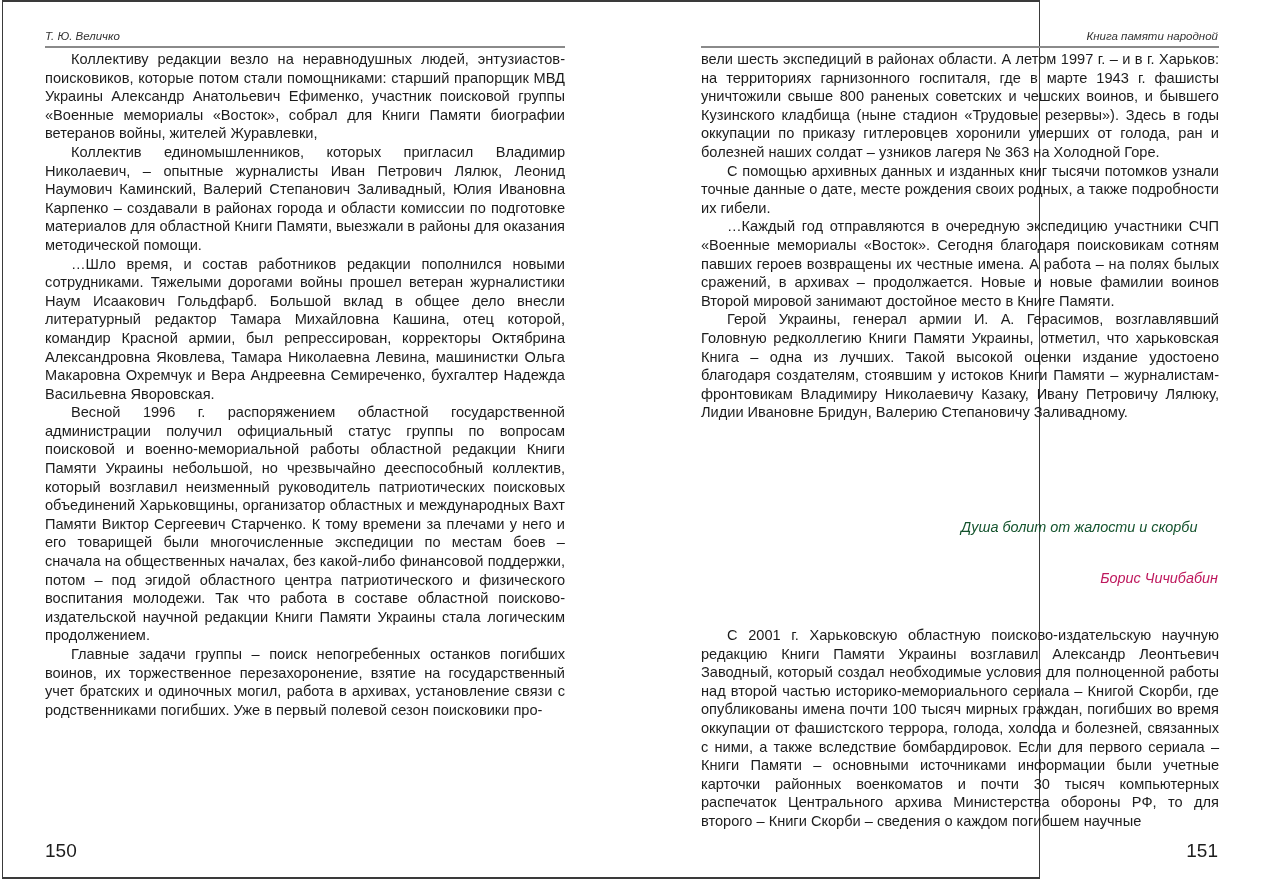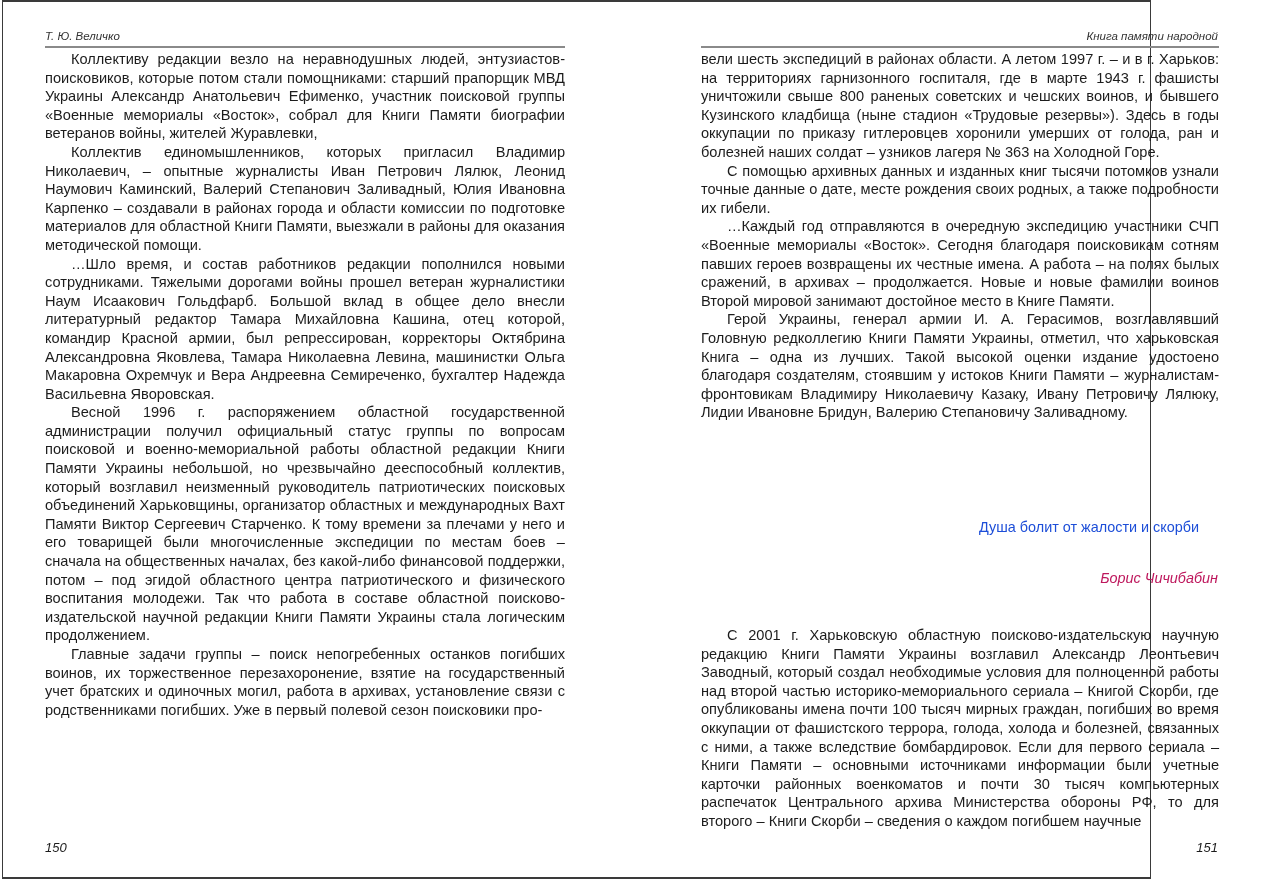--- a/index.html
+++ b/index.html
@@ -1,18 +1,18 @@
 <!DOCTYPE html>
 <html><head>
 <meta charset="utf-8">
 <style>
   html, body { margin:0; padding:0; background:#ffffff; }
   body { width:1268px; height:881px; position:relative; overflow:hidden; }
   .spread {
-    position:absolute; left:2px; top:0; width:1149px; height:879px;
+    position:absolute; left:2px; top:0; width:1038px; height:879px;
     border:1px solid #3a3a3a; border-top:2px solid #3a3a3a; border-bottom:2px solid #3a3a3a;
     box-sizing:border-box; background:#fff;
   }
   .page { position:absolute; top:0; height:100%; }
   .page.left { left:0; width:632px; }
   .page.right { left:632px; width:631px; }
   .running-head {
     position:absolute; top:28px; font-family:"Liberation Sans", sans-serif;
     font-style:italic; font-size:11.5px; color:#333; white-space:nowrap;
   }
@@ -24,29 +24,29 @@
   .body-text {
     position:absolute; top:48px; font-family:"Liberation Sans", sans-serif;
     font-size:14.6px; line-height:18.6px; color:#1c1c1c; text-align:justify;
     hyphens:none;
   }
   .left .body-text { left:42px; width:520px; }
   .right .body-text { left:66px; width:518px; }
   .body-text p { margin:0; text-indent:26px; }
   .body-text p.noindent { text-indent:0; }
   .epigraph {
-    position:absolute; top:514px; left:344px; font-family:"Liberation Sans", sans-serif;
-    font-size:14.4px; line-height:22px; color:#1d4ed8;
+    position:absolute; top:514px; left:326px; font-family:"Liberation Sans", sans-serif;
+    font-style:italic; font-size:14.4px; line-height:22px; color:#14532d;
   }
   .epigraph-author {
     position:absolute; top:568px; right:48px; font-family:"Liberation Sans", sans-serif;
     font-style:italic; font-size:14.4px; color:#be185d;
   }
   .body-text.second { top:624px; }
-  .folio { position:absolute; top:838px; font-family:"Liberation Sans", sans-serif; font-size:13px; color:#1c1c1c;font-style:italic; }
+  .folio { position:absolute; top:838px; font-family:"Liberation Sans", sans-serif; font-size:19px; color:#1c1c1c; }
   .left .folio { left:42px; }
   .right .folio { right:48px; }
 </style>
 </head>
 <body>
 
 <div class="spread">
   <div class="page left">
     <div class="running-head">Т. Ю. Величко</div>
     <div class="rule"></div>

